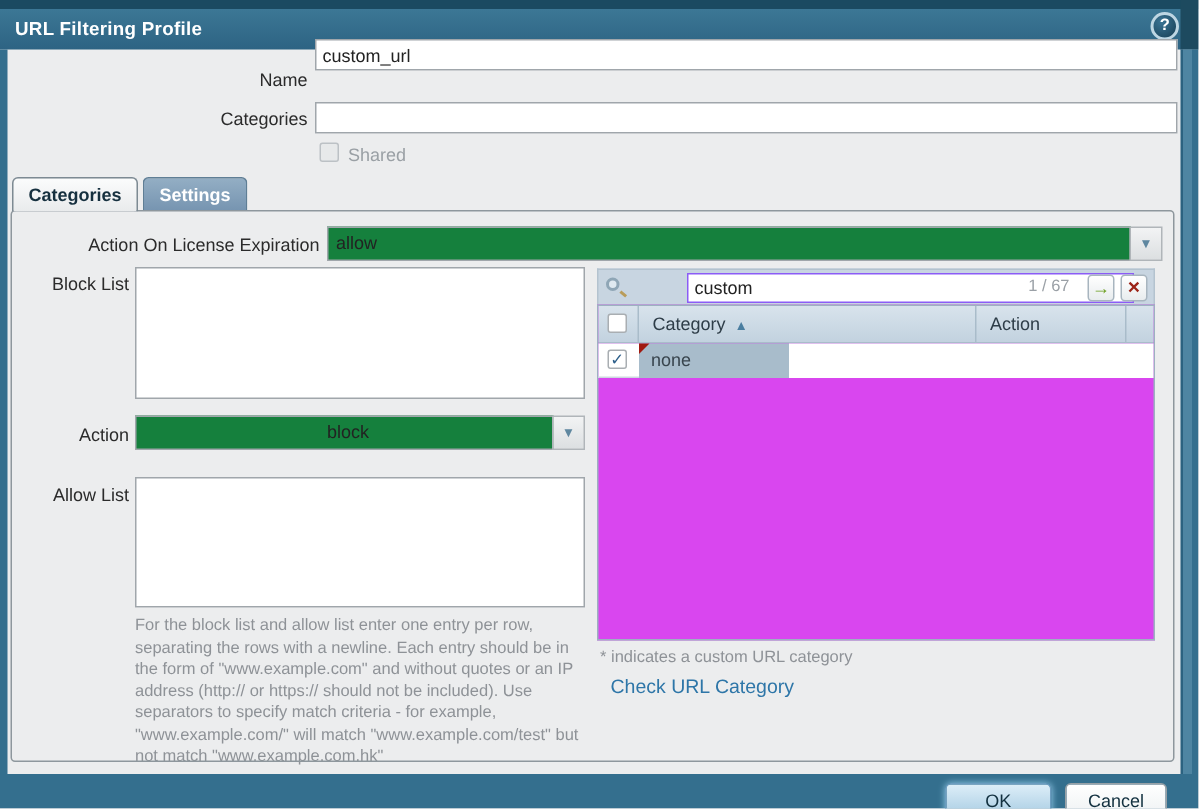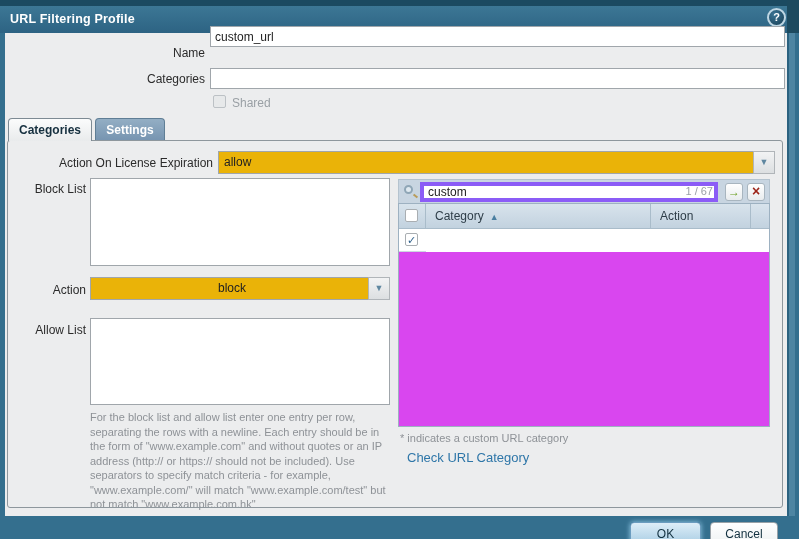--- a/index.html
+++ b/index.html
@@ -49,39 +49,39 @@
     line-height:22px; font-size:12px; }
   .tab.active { left:8px; width:84px; background:linear-gradient(#fbfcfc,#e9ebec);
     border:1px solid #7d8a93; border-bottom:none; color:#16303f; z-index:3; height:23px; }
   .tab.inactive { left:95px; width:70px; height:22px;
     background:linear-gradient(#93aec4,#7795b1); border:1px solid #5f7e95;
     border-bottom:none; color:#fff; z-index:1; }
   .panel { position:absolute; left:7px; top:140px; width:776px; height:368px;
     border:1px solid #8e979d; border-radius:3px; z-index:2; }
 
   
-  .dd-input { position:absolute; border:1px solid #a0a6ab; background:#eab308;
+  .dd-input { position:absolute; border:1px solid #a0a6ab; background:#15803d;
     height:23px; line-height:21px; padding-left:5px; color:#222; }
   .dd-btn { position:absolute; height:23px; width:22px;
     background:linear-gradient(#f2f3f4,#dcdfe1); border:1px solid #b0b5b9;
     color:#5f87a0; font-size:9px; text-align:center; line-height:21px; cursor:pointer; }
 
   .help-text { position:absolute; left:90px; top:410px; width:304px;
     color:#8e9297; font-size:11px; line-height:14.5px; }
 
   
   .search-bar { position:absolute; left:398px; top:179px; width:372px; height:25px;
     background:#c8d5e1; border:1px solid #b4c3cf; border-bottom:none; }
   .search-icon { position:absolute; left:5px; top:5px; width:9px; height:9px;
     border:2px solid #8fa6b6; border-radius:50%; background:#dfe9f0; }
   .search-icon::after { content:""; position:absolute; left:7px; top:8px;
     width:5px; height:2px; background:#b99c5a; transform:rotate(40deg); }
   .search-input-wrap { position:absolute; left:21px; top:2px; width:298px; height:20px; }
-  .search-input { width:100%; height:20px; border:4px solid #8b5cf6; background:#fff;
-    font-family:inherit; font-size:12px; padding:0 38px 0 4px; color:#222; }
+  .search-input { width:100%; height:20px; border:1px solid #8b5cf6; background:#fff;
+    font-family:inherit; font-size:12px; padding:0 38px 0 4px; color:#222;margin-left:38px; }
   .search-counter { position:absolute; right:5px; top:3px; color:#9aa0a6;
     font-size:11px; }
   .mini-btn { position:absolute; top:3px; width:18px; height:18px; border-radius:3px;
     border:1px solid #a8b5bf; background:linear-gradient(#ffffff,#e8ecee);
     text-align:center; line-height:16px; font-weight:bold; cursor:pointer; }
   .btn-go { left:326px; color:#6a9e1f; font-size:12px; }
   .btn-clear { left:348px; color:#9c2418; font-size:14px; line-height:15px; }
 
   .cat-table { position:absolute; left:398px; top:203px; width:372px; height:224px;
     background:#d946ef; border:1px solid #9db1c1; }
@@ -175,20 +175,24 @@
       <span class="checkbox" style="left:6px;top:5px;"></span>
     </div>
     <div class="th th-cat"><span>Category</span><span class="sort-arrow">▲</span></div>
     <div class="th th-action"><span>Action</span></div>
     <div class="th th-spacer"></div>
   </div>
   <div class="trow">
     <div class="td-check">
       <span class="checkbox" style="left:6px;top:4px;">✓</span>
     </div>
+    <div class="td-action">
+      <span class="corner-flag"></span>
+      <span>none</span>
+    </div>
     <div class="td-spacer"></div>
   </div>
 </div>
 
 <div class="footnote">* indicates a custom URL category</div>
 <div class="check-link">Check URL Category</div>
 
 <div class="abs footer"></div>
 <div class="btn btn-ok">OK</div>
 <div class="btn btn-cancel">Cancel</div>

